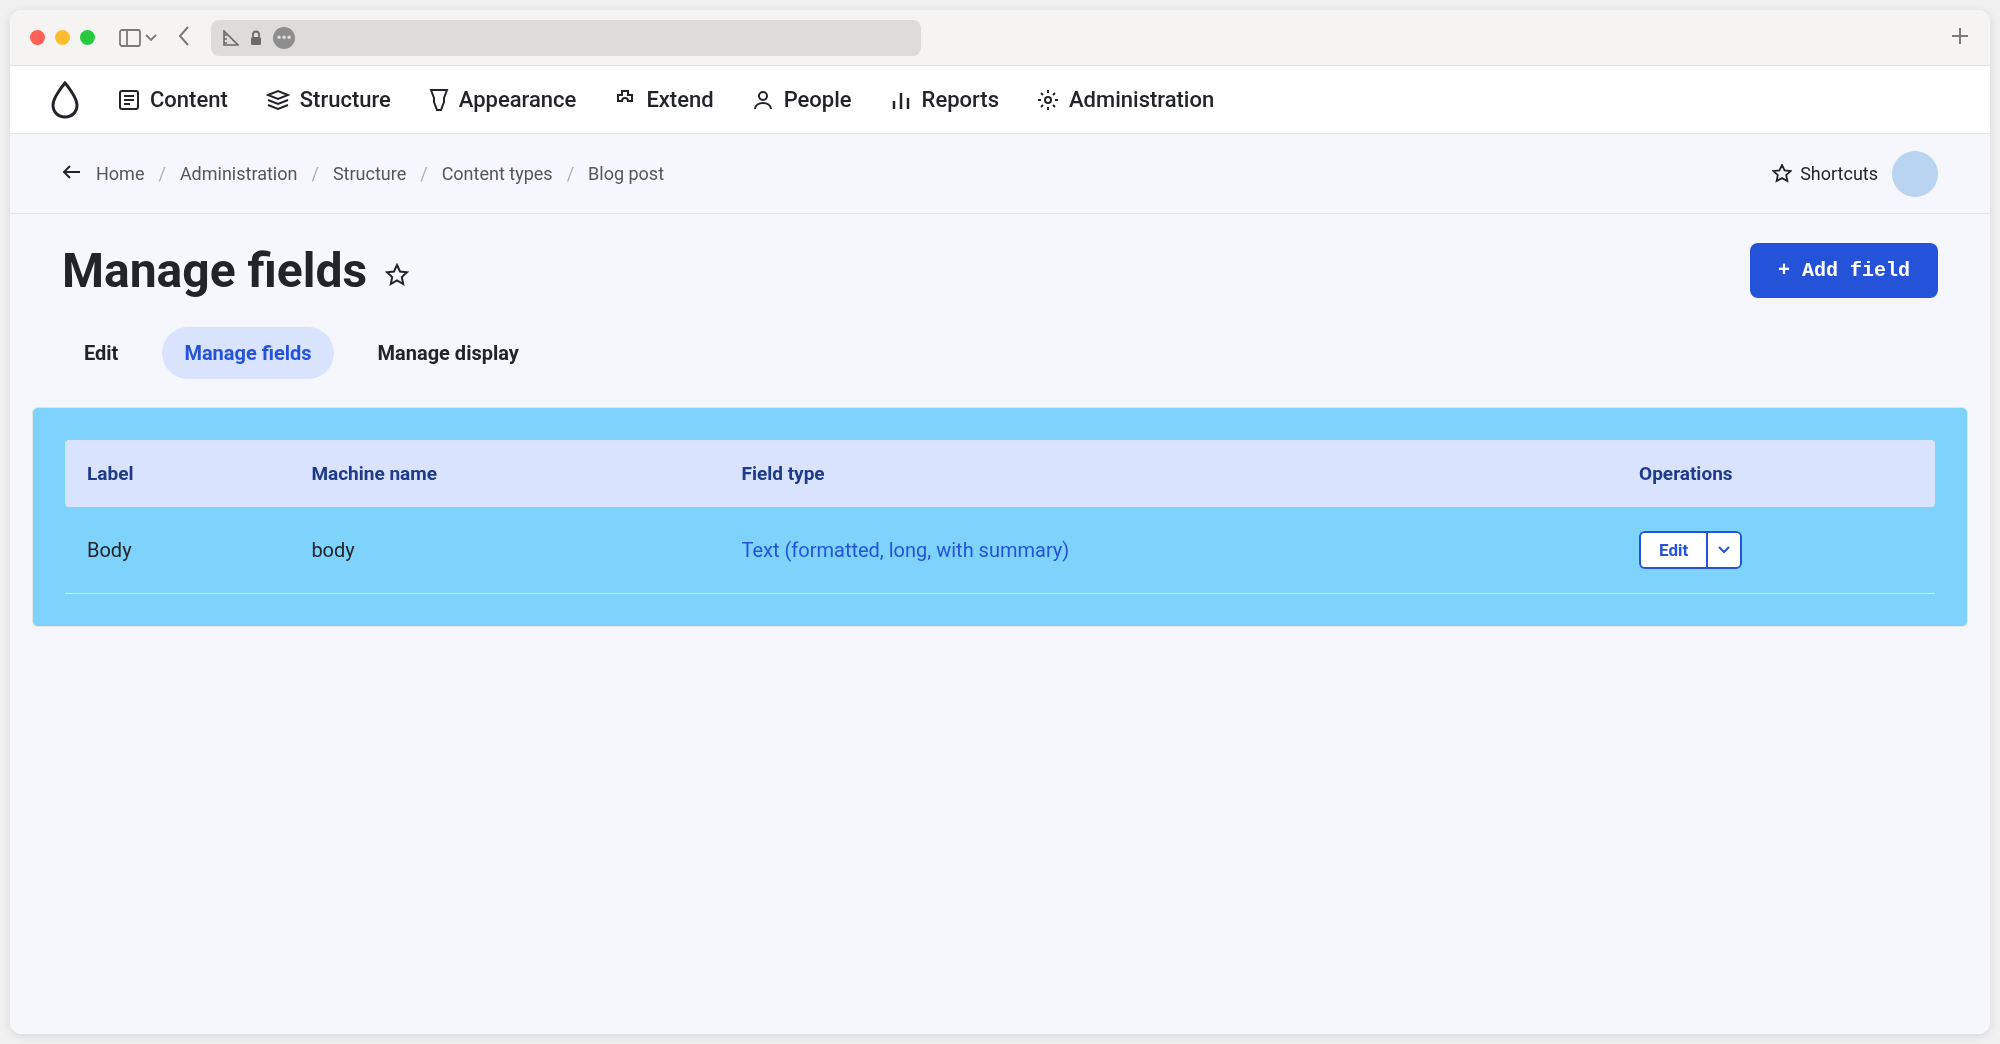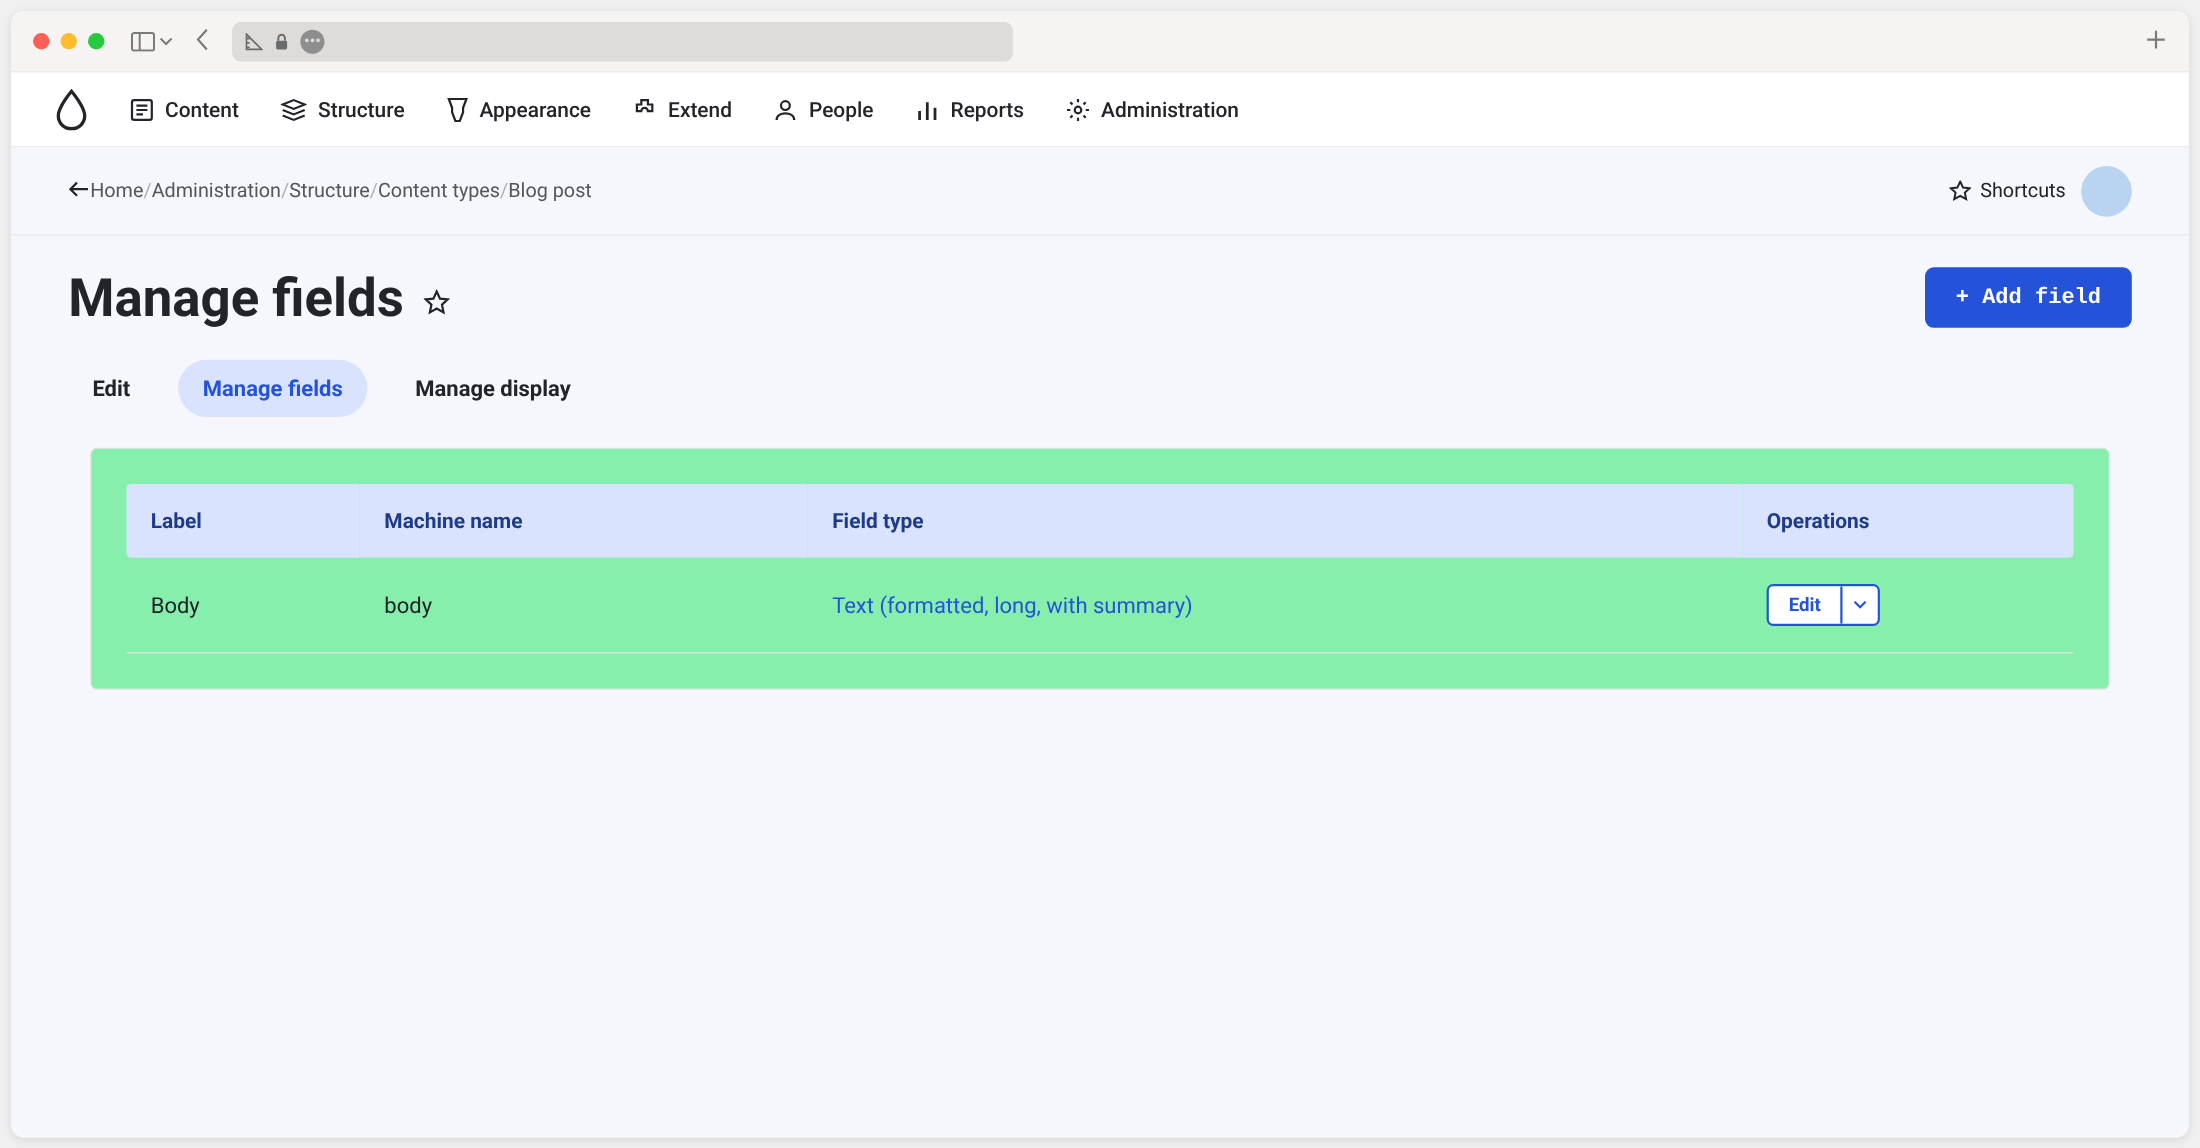--- a/index.html
+++ b/index.html
@@ -109,38 +109,39 @@
       gap: 38px;
     }
     .logo-drop {
       display: flex;
       align-items: center;
     }
     .toolbar-item {
       display: flex;
       align-items: center;
       gap: 10px;
-      font-size: 19px;
+      font-size: 22px;
       font-weight: 500;
       color: #232429;
       cursor: pointer;
     }
     .toolbar-icon {
       display: flex;
       align-items: center;
       justify-content: center;
       color: #232429;
     }
     .secondary-bar {
       height: 80px;
       background: #f5f7fd;
       border-bottom: 1px solid #e5e5e5;
       display: flex;
       align-items: center;
       padding: 0 52px;
+      gap: 14px;
     }
     .back-arrow {
       color: #232429;
       cursor: pointer;
     }
     .breadcrumb-link {
       font-size: 18px;
       color: #55565d;
       cursor: pointer;
     }
@@ -209,22 +210,22 @@
       color: #232429;
       padding: 14px 22px;
       border-radius: 28px;
       cursor: pointer;
     }
     .tab.active {
       background: #d9e3fd;
       color: #2453d9;
     }
     .content-panel {
-      margin: 0 72px;
-      background: #86efac;
+      margin: 0 22px;
+      background: #7dd3fc;
       border: 1px solid #e5e5e5;
       border-radius: 6px;
       padding: 32px;
     }
     table.fields {
       width: 100%;
       border-collapse: collapse;
     }
     table.fields thead th {
       background: #d9e3fd;

